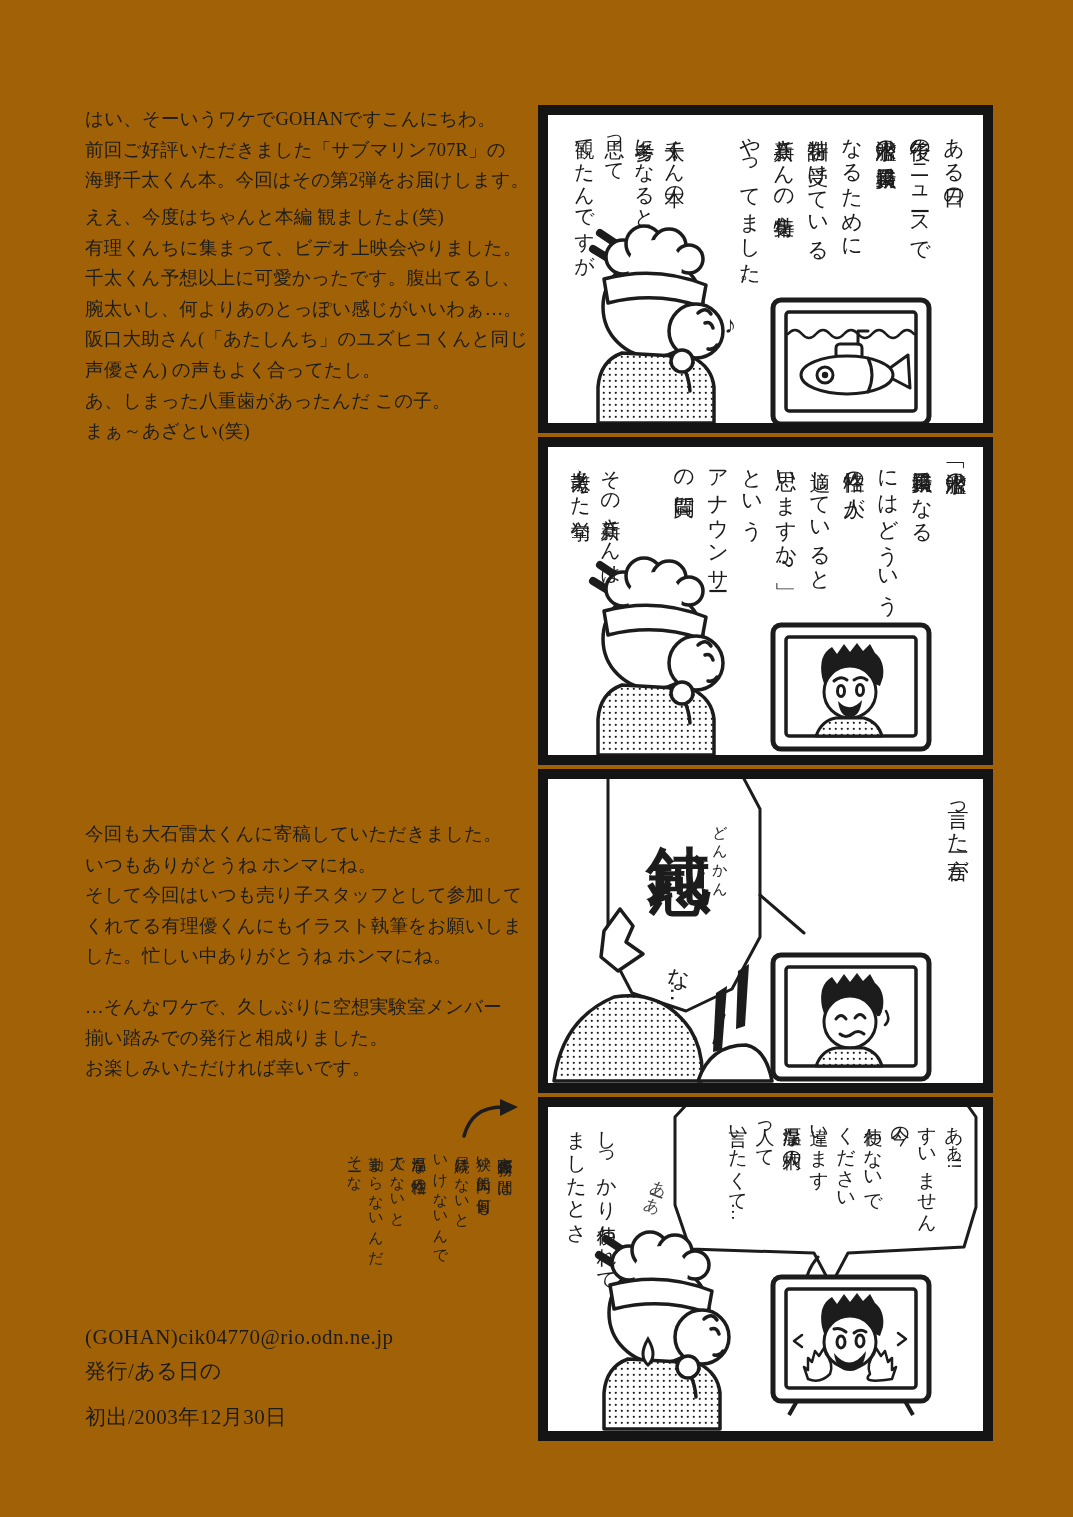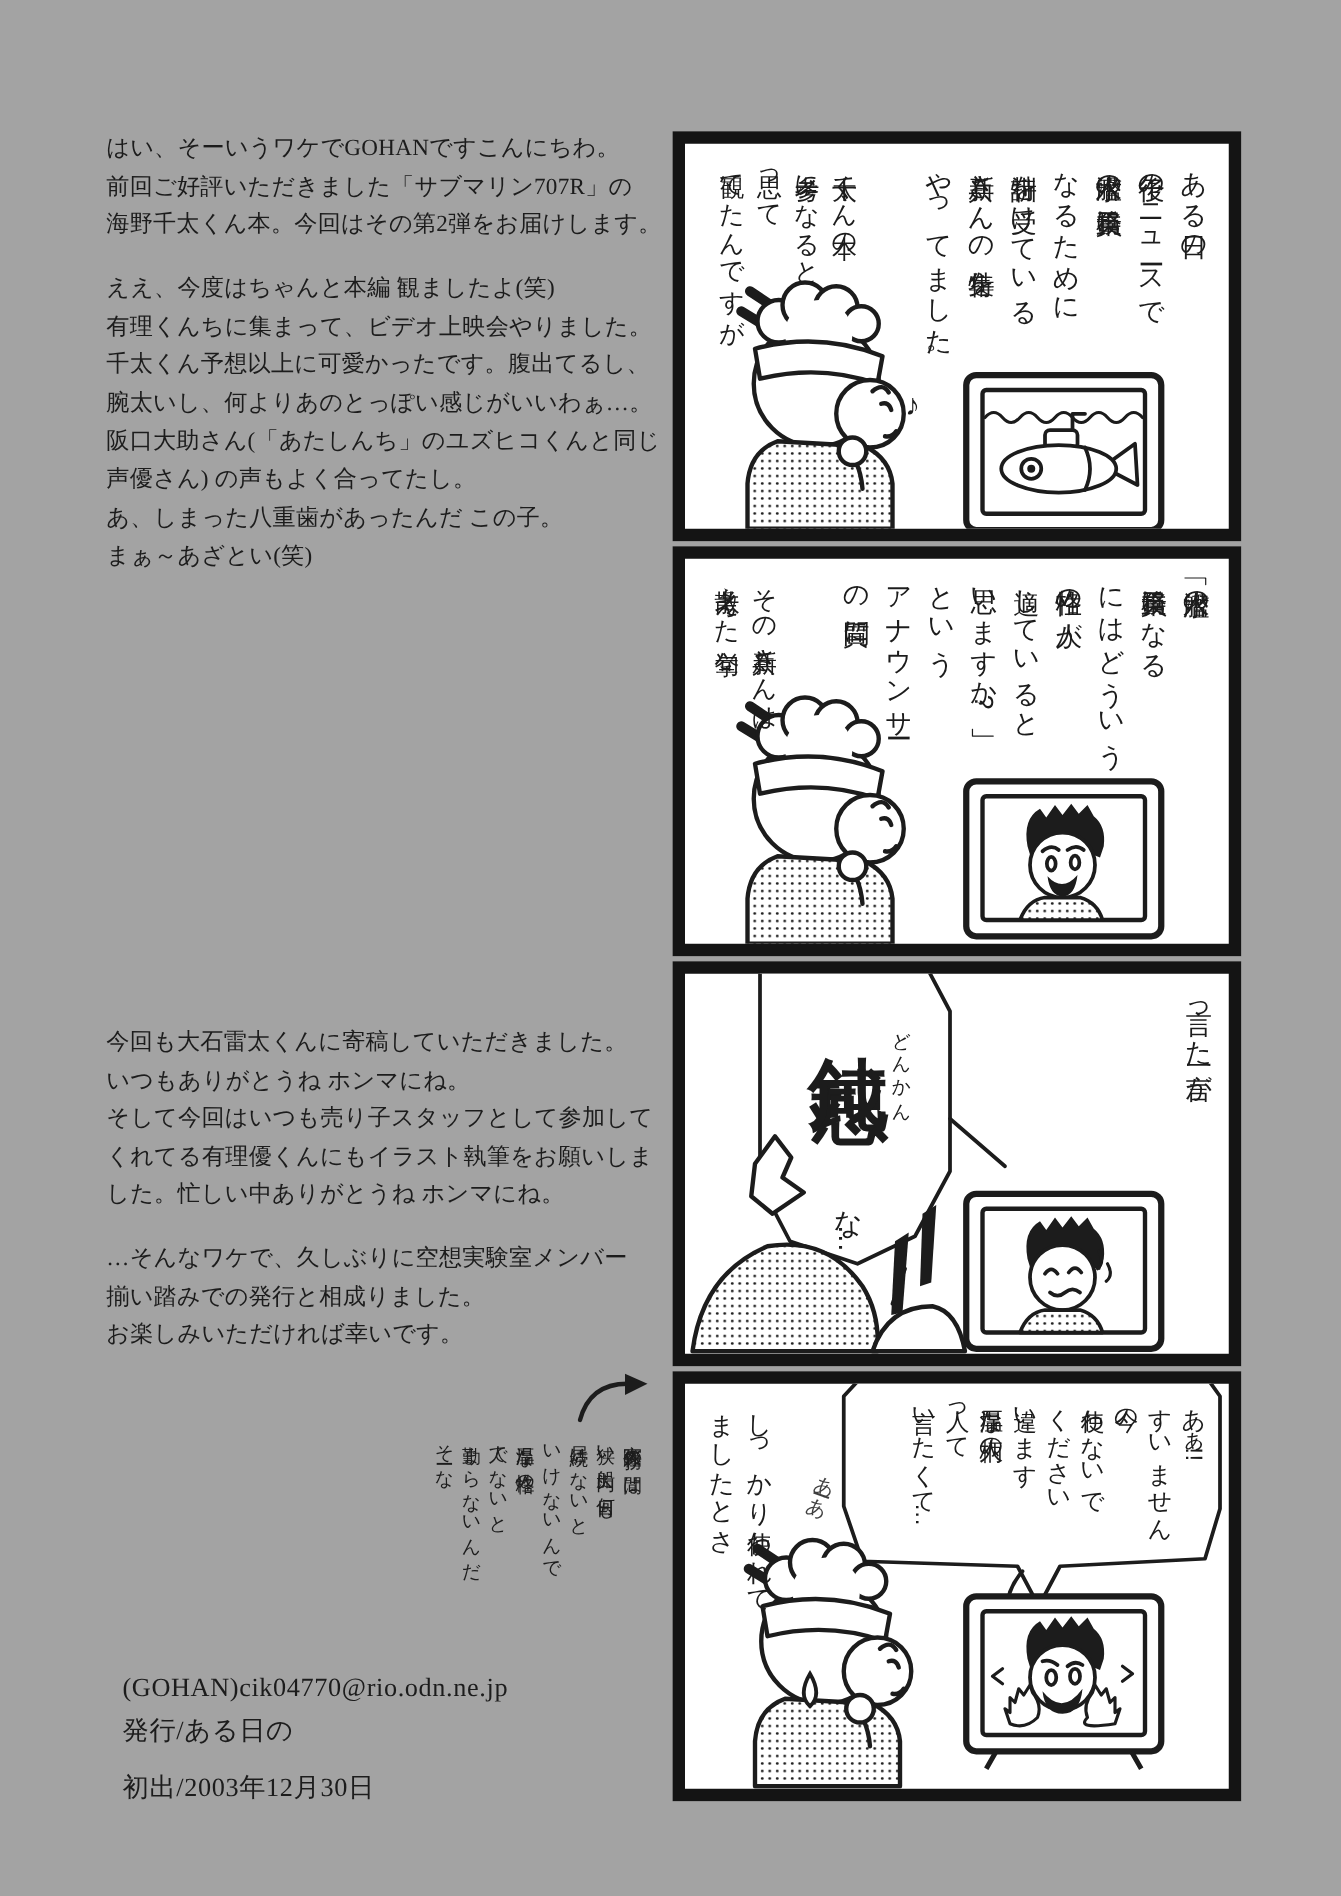--- a/index.html
+++ b/index.html
@@ -1,16 +1,16 @@
 <!DOCTYPE html>
 <html><head>
 <meta charset="utf-8">
 <style>
   html,body{margin:0;padding:0;background:#ffffff;}
-  .page{position:relative;width:1073px;height:1517px;background:#a3a3a3;overflow:hidden;
+  .page{position:relative;width:1073px;height:1517px;background:#a16207;overflow:hidden;
         font-family:"Liberation Sans","DejaVu Sans",sans-serif;color:#1c1c1c;}
   
   .para{position:absolute;left:85px;width:462px;margin:0;
         font-family:"Liberation Serif","DejaVu Serif",serif;
         font-size:18.5px;line-height:30.6px;letter-spacing:.2px;
         white-space:pre-line;color:#1c1c1c;}
   
   .vtext{position:absolute;writing-mode:vertical-rl;white-space:pre-line;color:#1c1c1c;
          font-family:"Liberation Sans","DejaVu Sans",sans-serif;}
   .aside{font-size:15px;line-height:21.5px;letter-spacing:1.5px;}
@@ -19,21 +19,21 @@
   .art{position:absolute;left:0;top:0;width:100%;height:100%;display:block;}
   .art path,.art rect,.art circle,.art ellipse,.art line{vector-effect:none;}
   .narr{font-size:21px;line-height:34px;letter-spacing:1px;}
   .narr-sub{font-size:20px;line-height:30px;letter-spacing:.5px;}
   .bubble-word{font-size:64px;font-weight:bold;letter-spacing:6px;}
   .furigana{font-size:15px;letter-spacing:2px;}
   .bubble-trail{font-size:23px;letter-spacing:2px;}
   .bubble-text{font-size:19px;line-height:27px;letter-spacing:.5px;}
   .handwritten{font-size:16px;transform:rotate(20deg);opacity:.85;}
   .note-glyph{position:absolute;font-size:24px;color:#1c1c1c;}
-  .foot-line{position:absolute;left:85px;margin:13px;
+  .foot-line{position:absolute;left:85px;margin:0;
              font-family:"Liberation Serif","DejaVu Serif",serif;
              font-size:21px;line-height:26px;letter-spacing:.5px;color:#1c1c1c;}
   .arrow-svg{position:absolute;}
 </style>
 </head>
 <body>
 
 <div class="page">
 
   <svg width="0" height="0" style="position:absolute" aria-hidden="true">
@@ -63,21 +63,21 @@
       <g id="tv" stroke="#1c1c1c" fill="none" stroke-linejoin="round">
         <rect x="0" y="0" width="156" height="124" rx="8" fill="#fff" stroke-width="5"></rect>
         <rect x="13" y="12" width="130" height="99" rx="3" fill="#fff" stroke-width="3.5"></rect>
       </g>
     </defs>
   </svg>
 
   <p class="para" style="top:104px">はい、そーいうワケでGOHANですこんにちわ。
 前回ご好評いただきました「サブマリン707R」の
 海野千太くん本。今回はその第2弾をお届けします。</p>
-  <p class="para" style="top:216px">ええ、今度はちゃんと本編 観ましたよ(笑)
+  <p class="para" style="top:202px">ええ、今度はちゃんと本編 観ましたよ(笑)
 有理くんちに集まって、ビデオ上映会やりました。
 千太くん予想以上に可愛かったです。腹出てるし、
 腕太いし、何よりあのとっぽい感じがいいわぁ…。
 阪口大助さん(「あたしんち」のユズヒコくんと同じ
 声優さん) の声もよく合ってたし。
 あ、しまった八重歯があったんだ この子。
 まぁ～あざとい(笑)</p>
   <p class="para" style="top:992px">…そんなワケで、久しぶりに空想実験室メンバー
 揃い踏みでの発行と相成りました。
 お楽しみいただければ幸いです。</p>

